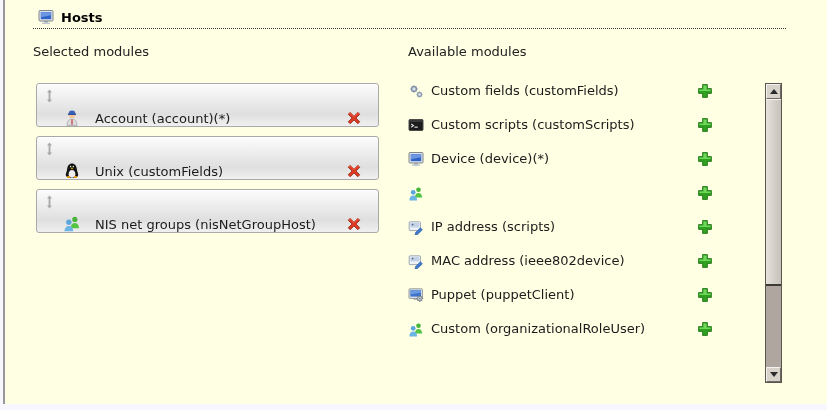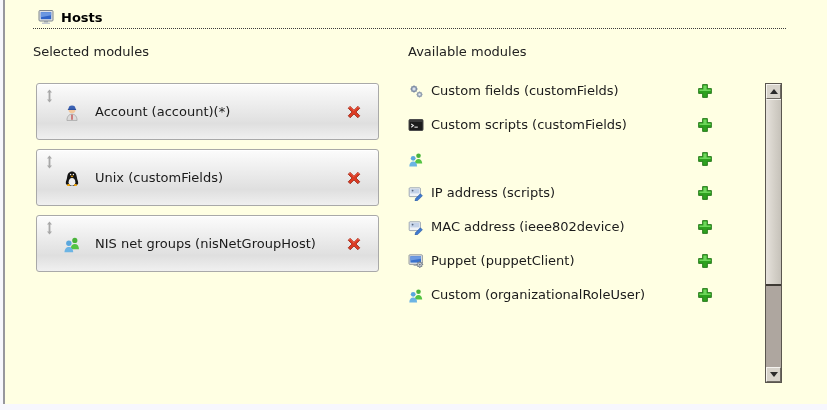--- a/index.html
+++ b/index.html
@@ -15,23 +15,23 @@
 
   .col-label{position:absolute;color:#222;}
   .col-label.sel{left:33px;top:44px;}
   .col-label.av{left:408px;top:44px;}
 
   .icn{display:inline-flex;width:16px;height:16px;flex:none;}
   .icn svg{width:100%;height:100%;display:block;}
   .icn.hdr{width:16px;height:16px;}
 
   .sel-list{position:absolute;left:36px;top:83px;width:343px;}
-  .sel-row{position:relative;height:57px;margin-bottom:9px;border:1px solid #a9a9a9;border-radius:3px;
+  .sel-row{position:relative;height:44px;margin-bottom:9px;border:1px solid #a9a9a9;border-radius:3px;
            background:linear-gradient(180deg,#fcfcfc 0%,#ececec 40%,#dfdfdf 72%,#f0f0f0 100%);
-           box-shadow:inset 0 1px 0 #ffffff;display:flex;align-items:center;box-sizing:border-box;
+           box-shadow:inset 0 1px 0 #ffffff;display:flex;align-items:flex-end;box-sizing:border-box;
            padding:0 16px 0 26px;cursor:move;}
   .sel-row .icn{width:18px;height:18px;}
   .sel-row .drag{position:absolute;left:8px;top:5px;width:9px;height:14px;display:inline-flex;}
   .sel-row .drag svg{width:100%;height:100%;}
   .sel-row .lab{margin-left:14px;white-space:nowrap;}
   .sel-row .del{margin-left:auto;width:16px;height:16px;display:inline-flex;cursor:pointer;}
   .sel-row .del svg{width:100%;height:100%;}
 
   .av-list{position:absolute;left:408px;top:83px;width:305px;}
   .av-row{height:34px;display:flex;}
@@ -179,21 +179,39 @@
       </div>
       <div class="av-row">
         <span class="icn">
           <svg viewBox="0 0 16 16">
             <rect x="1" y="2.5" width="14" height="11" rx="1" fill="#1c1c1c" stroke="#4c4c4c"></rect>
             <rect x="1.6" y="3.1" width="12.8" height="1.8" fill="#3e3e3e"></rect>
             <path d="M3.2 7l2.2 1.6-2.2 1.6" fill="none" stroke="#e8e8e8" stroke-width="1.1"></path>
             <rect x="6.4" y="9.6" width="3.4" height="1.1" fill="#e8e8e8"></rect>
           </svg>
         </span>
-        <span class="lab">Custom scripts (customFields)</span>
+        <span class="lab">Custom scripts (customScripts)</span>
+        <span class="add">
+          <svg viewBox="0 0 16 16">
+            <path d="M5.6 1.6h4.8v4h4v4.8h-4v4H5.6v-4h-4V5.6h4z" fill="#2ea11f" stroke="#176c0e" stroke-width="0.8"></path>
+            <path d="M6.4 2.4h3.2v4h4v1.6H2.4V6.4h4z" fill="#6ed75c"></path>
+          </svg>
+        </span>
+      </div>
+      <div class="av-row">
+        <span class="icn">
+          <svg viewBox="0 0 16 16">
+            <rect x="1" y="1.5" width="14" height="10.5" rx="1" fill="#dfe2e6" stroke="#7f868d"></rect>
+            <rect x="2.8" y="3.2" width="10.4" height="7" fill="#2f63c8"></rect>
+            <path d="M2.8 3.2h10.4v3l-10.4 2z" fill="#6b97e2"></path>
+            <rect x="6" y="12" width="4" height="1.6" fill="#98a0a8"></rect>
+            <rect x="4" y="13.6" width="8" height="1.4" rx="0.5" fill="#c3c9cf"></rect>
+          </svg>
+        </span>
+        <span class="lab">Device (device)(*)</span>
         <span class="add">
           <svg viewBox="0 0 16 16">
             <path d="M5.6 1.6h4.8v4h4v4.8h-4v4H5.6v-4h-4V5.6h4z" fill="#2ea11f" stroke="#176c0e" stroke-width="0.8"></path>
             <path d="M6.4 2.4h3.2v4h4v1.6H2.4V6.4h4z" fill="#6ed75c"></path>
           </svg>
         </span>
       </div>
       <div class="av-row">
         <span class="icn">
           <svg viewBox="0 0 16 16">

